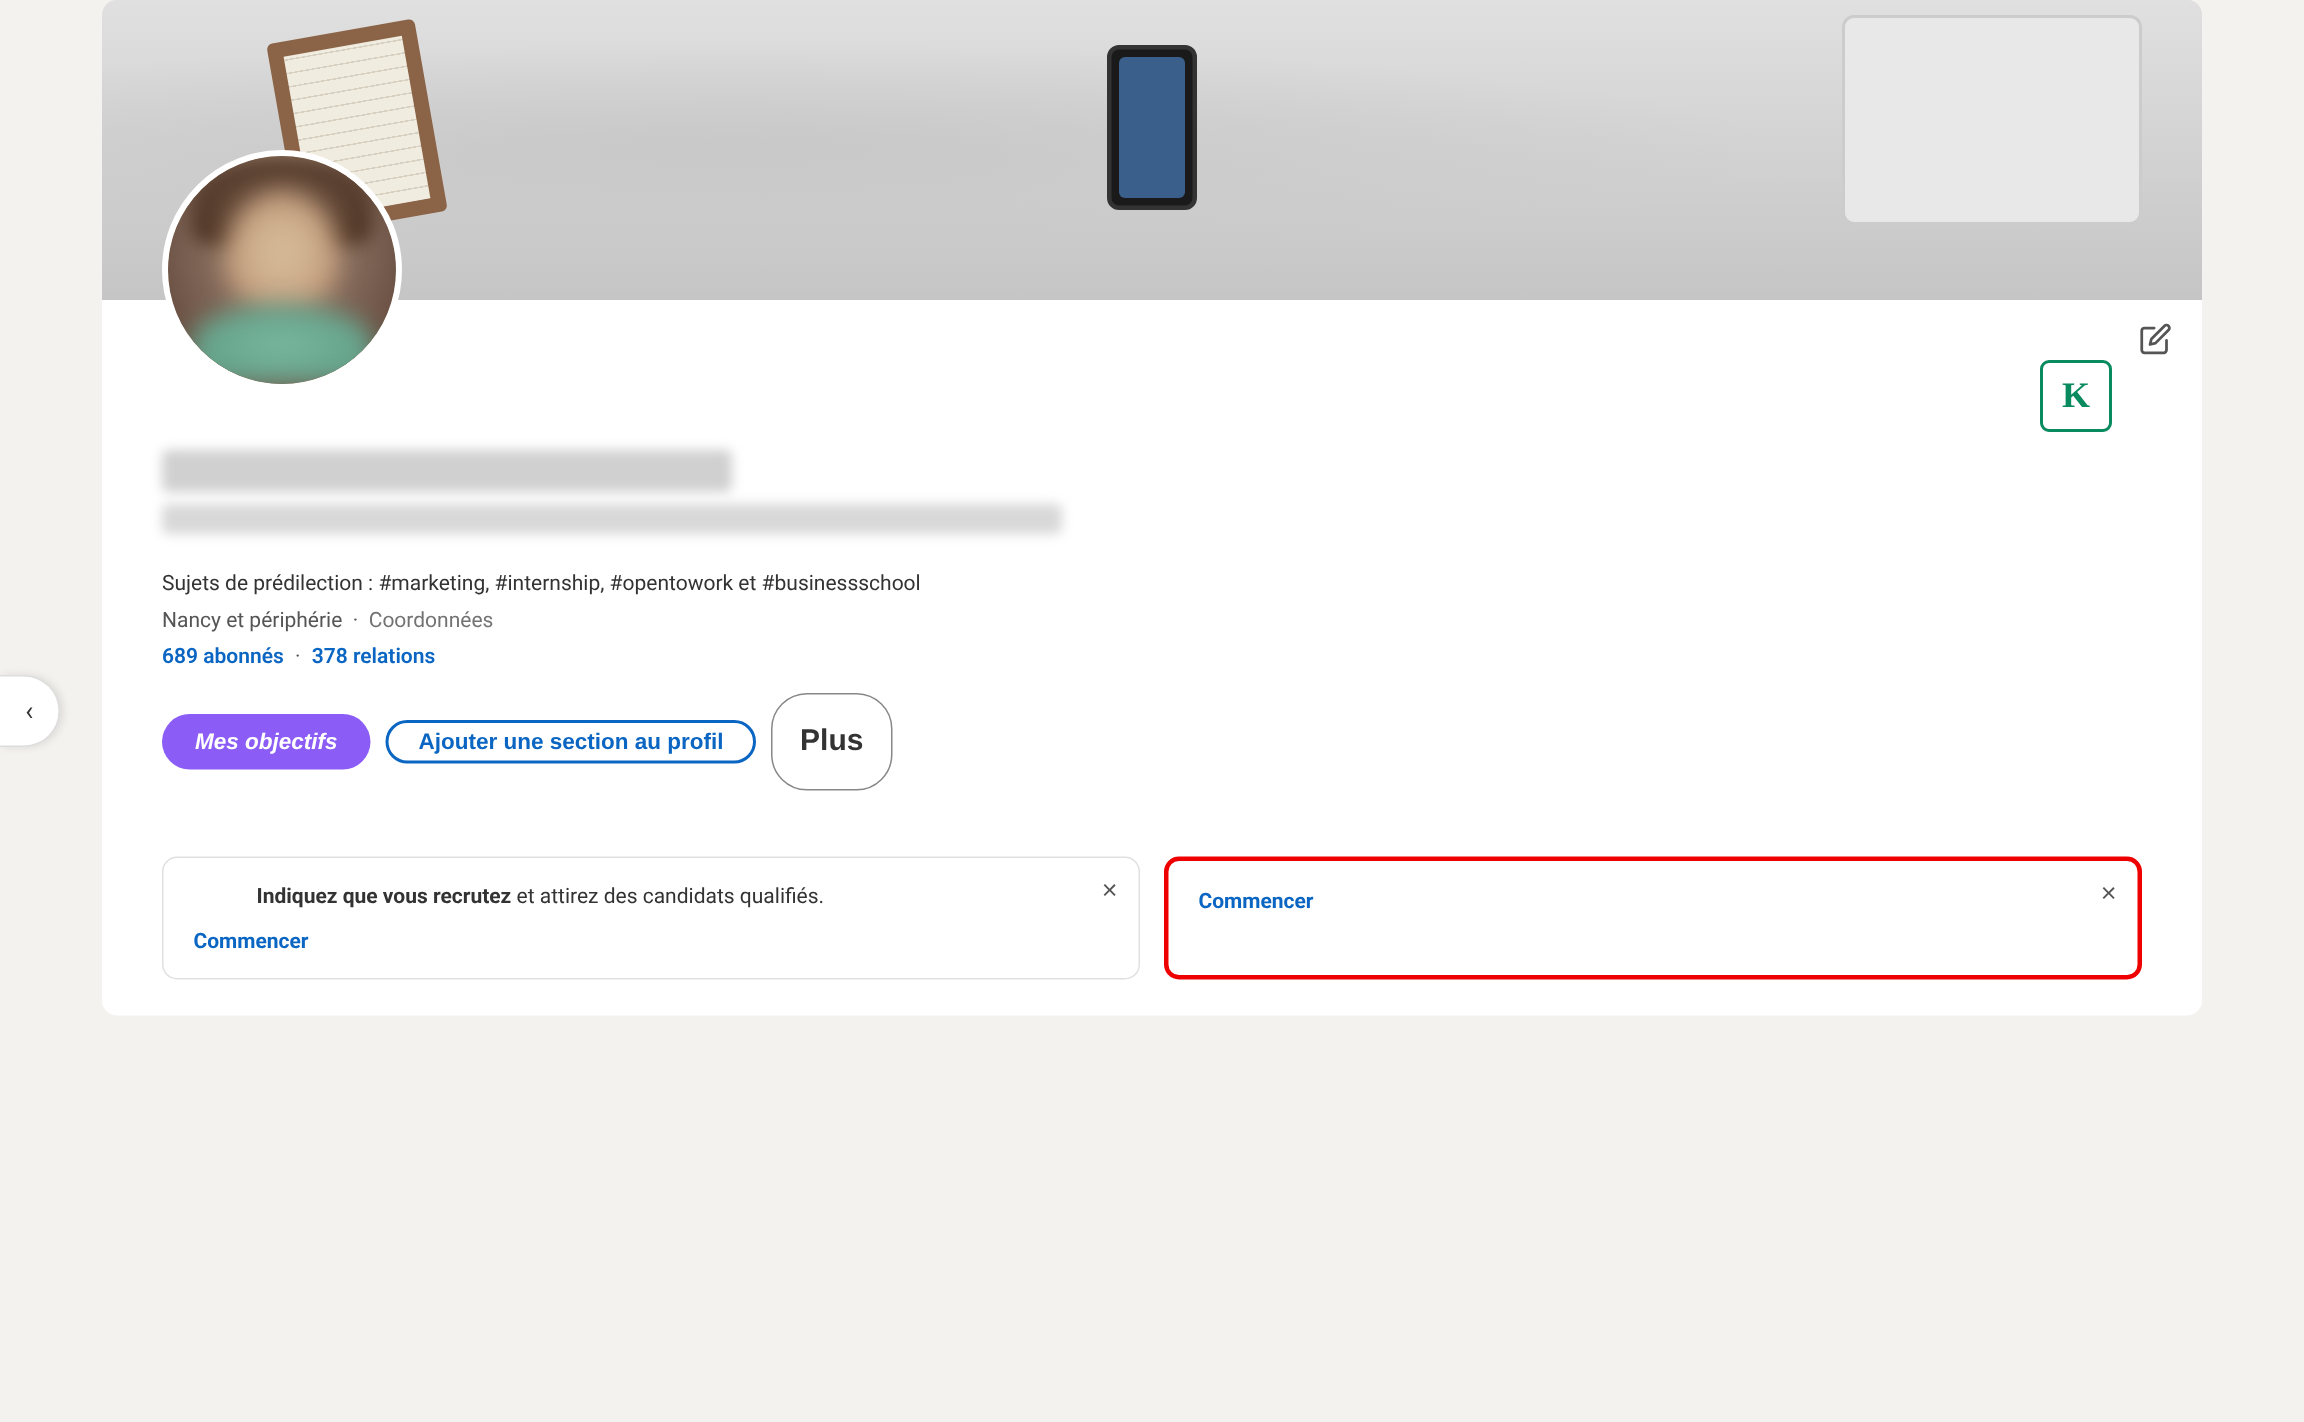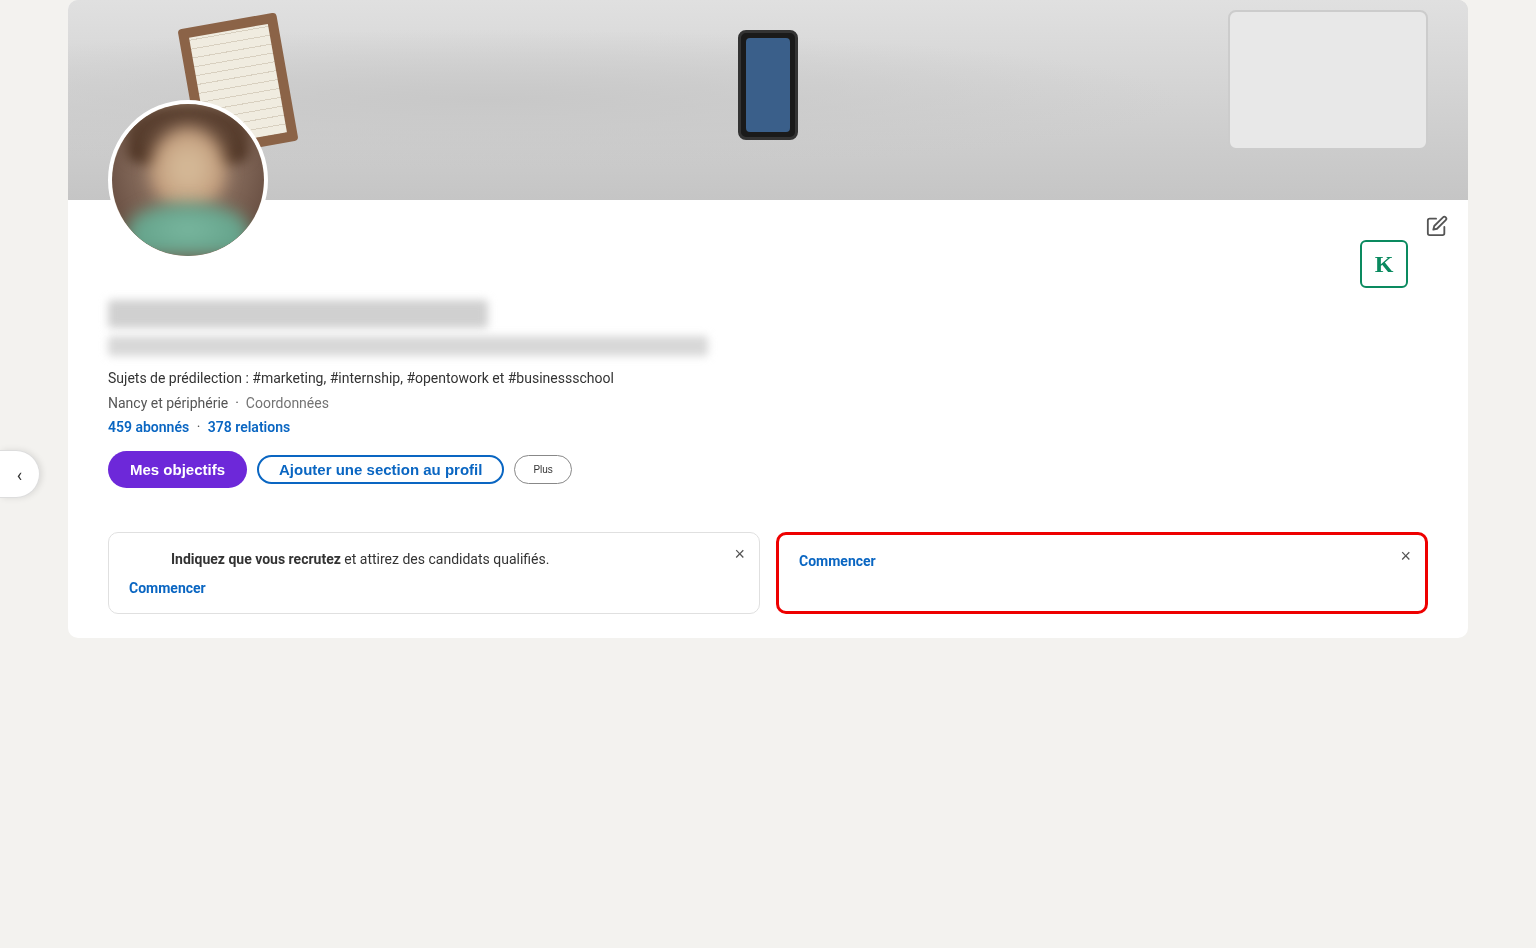--- a/index.html
+++ b/index.html
@@ -174,21 +174,21 @@
       height: 20px;
       width: 600px;
       background: #d8d8d8;
       border-radius: 4px;
       filter: blur(4px);
     }
 
     .profile-topics {
       color: #333;
       font-size: 14px;
-      margin-top: 12px;
+      margin-top: 23px;
       line-height: 1.5;
     }
 
     .profile-location {
       color: #555;
       font-size: 14px;
       margin-top: 6px;
     }
 
     .profile-location a {
@@ -257,49 +257,50 @@
     
     .action-buttons {
       display: flex;
       gap: 10px;
       margin-top: 16px;
       flex-wrap: wrap;
       align-items: center;
     }
 
     .btn-primary {
-      background: #6d28d9;
+      background: #8b5cf6;
       color: #fff;
       border: none;
       border-radius: 24px;
       padding: 10px 22px;
       font-size: 15px;
       font-weight: 600;
       cursor: pointer;
+      font-style: italic;
     }
 
     .btn-secondary {
       background: #fff;
       color: #0a66c2;
       border: 2px solid #0a66c2;
       border-radius: 24px;
       padding: 4px 20px;
       font-size: 15px;
       font-weight: 600;
       cursor: pointer;
     }
 
     .btn-outline {
       background: #fff;
       color: #333;
       border: 1.5px solid #888;
       border-radius: 24px;
-      padding: 8px 18px;
-      font-size: 10px;
-      font-weight: 400;
+      padding: 20px 18px;
+      font-size: 20px;
+      font-weight: 700;
       cursor: pointer;
     }
 
     
     .suggestions-area {
       display: grid;
       grid-template-columns: 1fr 1fr;
       gap: 16px;
       margin: 20px 40px 24px;
     }
@@ -427,21 +428,21 @@
 
     <div class="profile-topics">Sujets de prédilection : #marketing, #internship, #opentowork et #businessschool</div>
 
     <div class="profile-location">
       <span>Nancy et périphérie</span>
       &nbsp;·&nbsp;
       <a href="#">Coordonnées</a>
     </div>
 
     <div class="profile-stats">
-      <a href="#">459 abonnés</a>
+      <a href="#">689 abonnés</a>
       <span class="stats-separator">·</span>
       <a href="#">378 relations</a>
     </div>
 
     <div class="action-buttons">
       <button class="btn-primary">Mes objectifs</button>
       <button class="btn-secondary">Ajouter une section au profil</button>
       <button class="btn-outline">Plus</button>
     </div>
   </div>

